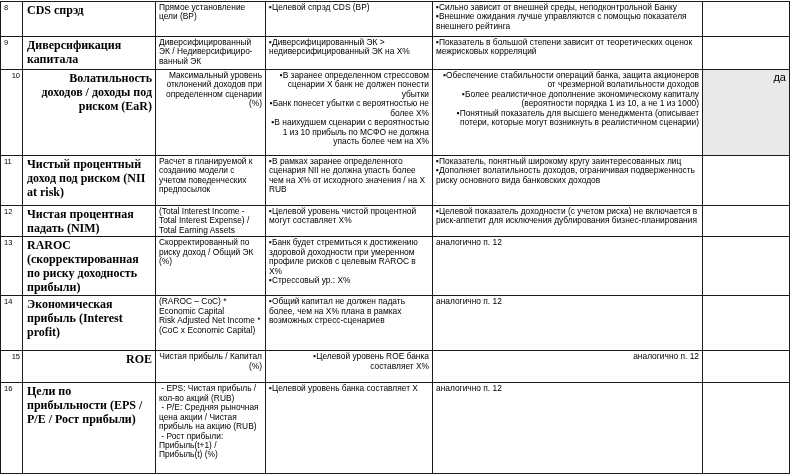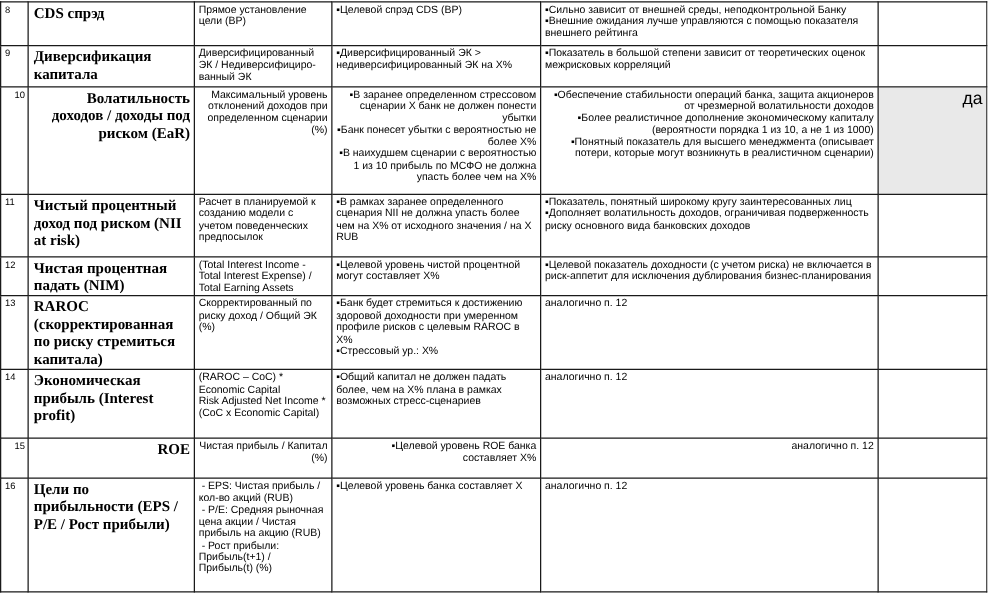--- a/index.html
+++ b/index.html
@@ -2,21 +2,21 @@
 <html><head>
 <meta charset="utf-8">
 <style>
   html,body{margin:0;padding:0;background:#ffffff;width:790px;height:476px;overflow:hidden;
     font-family:"Liberation Sans", sans-serif;color:#000;}
   table.riskgrid{border-collapse:collapse;table-layout:fixed;width:789px;margin-top:1px;}
   td{border:1.5px solid #1a1a1a;vertical-align:top;padding:1px 3px;overflow:hidden;
      font-size:8.4px;line-height:1.13;white-space:pre-wrap;word-wrap:break-word;}
   td.c-num{font-size:7.5px;padding:2px 2px 0 3px;}
   td.c-name{font-weight:bold;font-size:12px;line-height:1.16;padding:2px 3px 0 4px;white-space:normal;font-family:Liberation Serif, serif;}
-  td.c-flag{font-size:14px;}
+  td.c-flag{font-size:11px;}
   
   col.w-num{width:22px;} col.w-name{width:133px;} col.w-formula{width:110px;}
   col.w-target{width:167px;} col.w-comment{width:270px;} col.w-flag{width:87px;}
   
   tr.r0{height:35px;} tr.r1{height:33px;} tr.r2{height:86px;text-align:right;} tr.r3{height:50px;}
   tr.r4{height:31px;} tr.r5{height:58px;} tr.r6{height:55px;} tr.r7{height:32px;text-align:right;} tr.r8{height:91px;margin-left:19px;}
 </style>
 </head>
 <body>
 
@@ -71,21 +71,21 @@
     <tr class="r4">
       <td class="c-num">12</td>
       <td class="c-name">Чистая процентная падать (NIM)</td>
       <td class="c-formula">(Total Interest Income - Total Interest Expense) / Total Earning Assets</td>
       <td class="c-target">▪Целевой уровень чистой процентной могут составляет X%</td>
       <td class="c-comment">▪Целевой показатель доходности (с учетом риска) не включается в риск-аппетит для исключения дублирования бизнес-планирования</td>
       <td class="c-flag"></td>
     </tr>
     <tr class="r5">
       <td class="c-num">13</td>
-      <td class="c-name">RAROC (скорректированная по риску стремиться капитала)</td>
+      <td class="c-name">RAROC (скорректированная по риску доходность прибыли)</td>
       <td class="c-formula">Скорректированный по риску доход / Общий ЭК (%)</td>
       <td class="c-target">▪Банк будет стремиться к достижению здоровой доходности при умеренном профиле рисков с целевым RAROC в X%
 ▪Стрессовый ур.: X%</td>
       <td class="c-comment">аналогично п. 12</td>
       <td class="c-flag"></td>
     </tr>
     <tr class="r6">
       <td class="c-num">14</td>
       <td class="c-name">Экономическая прибыль (Interest profit)</td>
       <td class="c-formula">(RAROC – CoC) * Economic Capital

